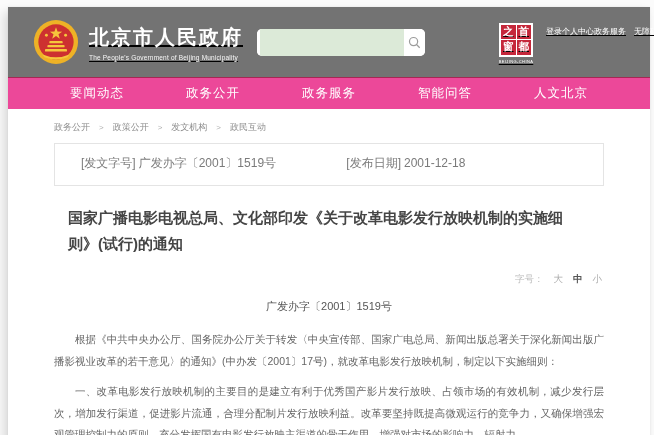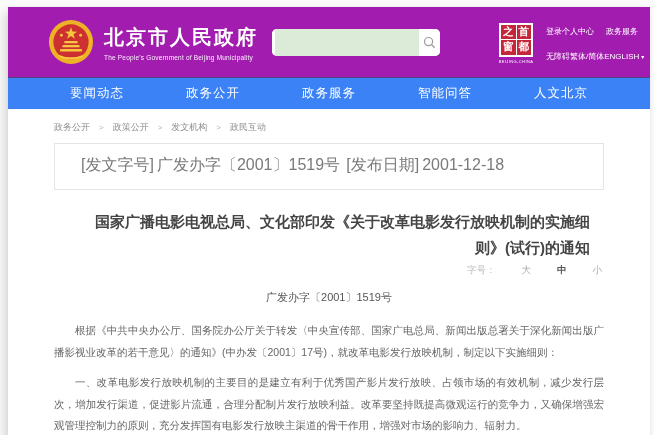--- a/index.html
+++ b/index.html
@@ -4,67 +4,67 @@
 <style>
   * { margin:0; padding:0; box-sizing:border-box; }
   html,body { background:#fff; }
   body { font-family:"Liberation Sans","DejaVu Sans",sans-serif; }
 
   .shot { position:relative; width:654px; height:435px; background:#fbfbfb; overflow:hidden; }
   .page { position:absolute; left:8px; top:7px; width:642px; min-height:426px; background:#fff;
           box-shadow:-4px 5px 10px rgba(0,0,0,.14), 0 0 2px rgba(0,0,0,.07); }
 
   
-  .hdr { height:70px; background:#a21caf; display:flex; align-items:center; padding:0 12px 0 40px; }
+  .hdr { height:70px; background:#737373; display:flex; align-items:center; padding:0 12px 0 25px;text-decoration:underline; }
   .emblem { width:46px; height:46px; flex:0 0 auto; cursor:pointer; }
   .site-id { margin-left:10px; color:#fff; }
   .site-title { font-size:20px; font-weight:bold; letter-spacing:2px; }
   .site-sub { font-size:6.5px; margin-top:3px; color:rgba(255,255,255,.95); letter-spacing:.2px; }
 
   .search { margin-left:14px; width:168px; height:27px; border-radius:5px; overflow:hidden;
             display:flex; background:#fff; flex:0 0 auto; }
   .search-cap { width:6px; background:#fff; }
   .search-input { flex:1; background:#dcead8; border:none; outline:none; font-size:10px; padding:0 6px; }
   .search-btn { width:46px; background:#fff; border:none; display:flex; align-items:center;
                 justify-content:center; cursor:pointer; }
 
   .hdr-right { margin-left:auto; display:flex; align-items:flex-start; gap:11px; padding-top:2px; }
   .seal { width:38px; text-align:center; cursor:pointer; }
   .seal-grid { width:34px; height:34px; margin:0 auto; border:2px solid #fff; background:#fff;
                display:grid; grid-template-columns:1fr 1fr; grid-template-rows:1fr 1fr; gap:1px; }
   .seal-grid span { background:#c5273a; color:#fff; font-size:10.5px; font-weight:bold;
                     display:flex; align-items:center; justify-content:center; }
   .seal-cap { font-size:4px; color:#fff; margin-top:2px; letter-spacing:.4px; }
 
-  .quick { display:flex; flex-direction:column; gap:14px; font-size:8px; color:#fff; width:92px; padding-top:3px; }
+  .quick { display:flex; gap:8px; font-size:8px; color:#fff; width:92px; padding-top:3px; }
   .q-row { display:flex; justify-content:space-between; align-items:center; }
   .q-row a { color:#fff; text-decoration:none; cursor:pointer; white-space:nowrap; }
   .caret { font-size:6px; margin-left:2px; }
 
   
-  .nav { height:32px; background:#3b82f6; border-top:1px solid rgba(110,15,28,.55);
+  .nav { height:32px; background:#ec4899; border-top:1px solid rgba(110,15,28,.55);
          display:flex; align-items:center; justify-content:space-between; padding:0 62px; }
   .nav a { color:#fff; font-size:12.5px; text-decoration:none; cursor:pointer; letter-spacing:1px; }
 
   
   .main { padding:12px 46px 18px; }
   .breadcrumb { font-size:9px; color:#8d8d8d; display:flex; align-items:center; gap:9px; }
   .breadcrumb a { color:#8d8d8d; text-decoration:none; cursor:pointer; }
   .crumb-sep { color:#b0b0b0; font-size:8px; }
 
   .meta-box { margin-top:9px; border:1px solid #e4e4e4; padding:11px 26px 13px;
               display:grid; grid-template-columns:1.15fr 1fr; row-gap:4px;
-              font-size:16px; color:#7a7a7a; }
+              font-size:12px; color:#7a7a7a; }
   .meta-item .m-label { margin-right:3px; }
 
-  .title { margin:19px 14px 0; text-align:right; font-size:15px; color:#454545;
+  .title { margin:19px 14px 0; text-align:left; font-size:15px; color:#454545;
            font-weight:600; line-height:1.7; }
 
-  .fontsize-row { margin-top:4px; display:flex; justify-content:flex-end; align-items:center;
-                  gap:26px; font-size:9.5px; color:#bcbcbc; padding-right:2px; }
+  .fontsize-row { margin-top:17px; display:flex; justify-content:flex-end; align-items:center;
+                  gap:10px; font-size:9.5px; color:#bcbcbc; padding-right:2px; }
   .fs-btn { color:#ababab; cursor:pointer; }
   .fs-btn.active { color:#555; font-weight:bold; }
 
   .doc-number { margin-top:13px; text-align:center; font-size:11px; color:#565656; }
 
   .body-text { margin-top:15px; font-size:10.5px; color:#666; line-height:2.05; text-align:justify; }
   .body-text p { text-indent:2em; margin-bottom:9px;margin-top:8px; }
 </style>
 </head>
 <body>

